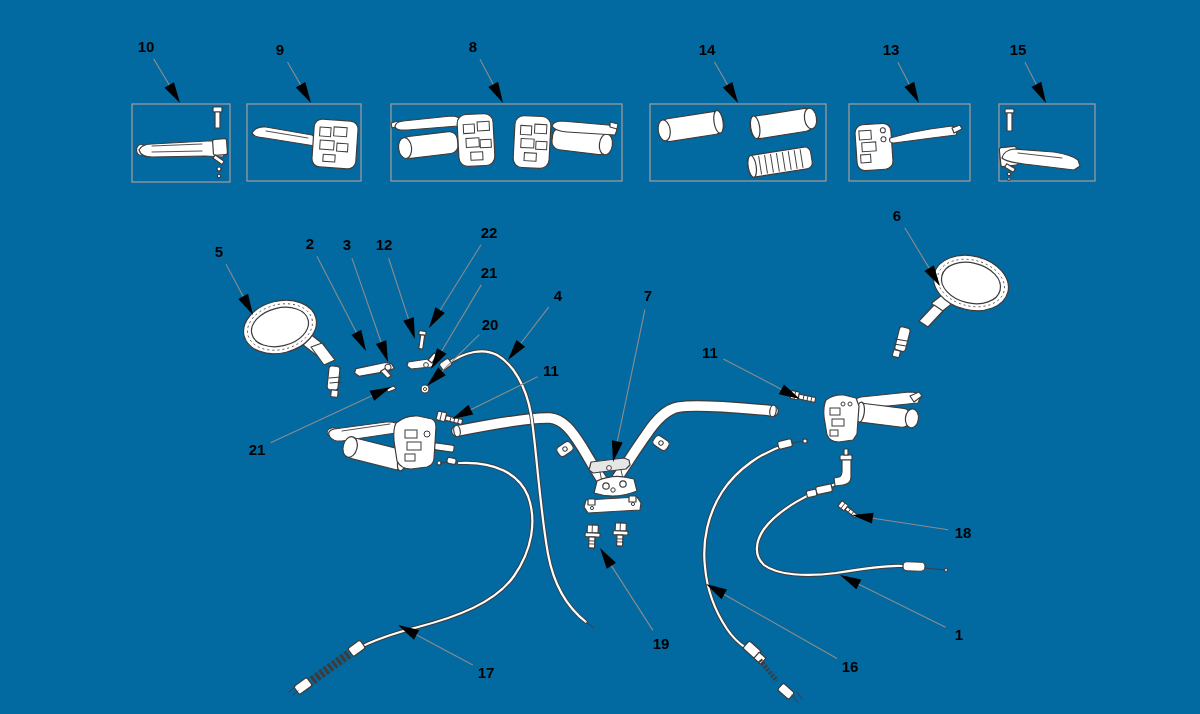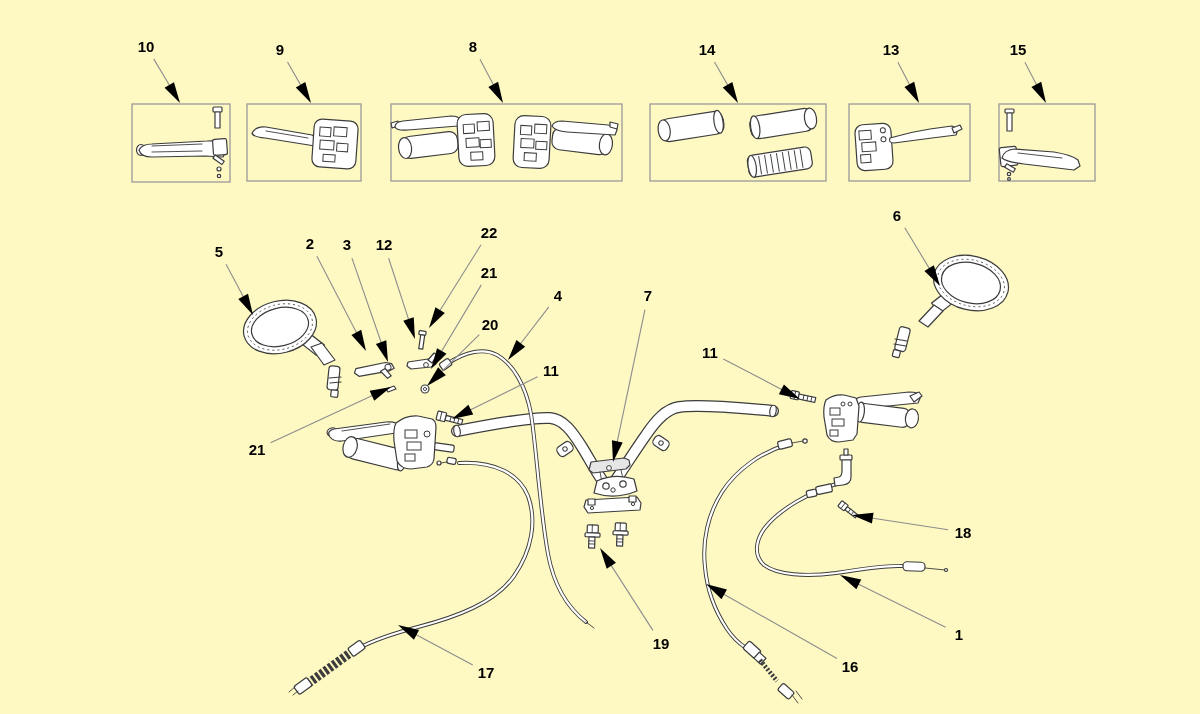--- a/index.html
+++ b/index.html
@@ -1,16 +1,16 @@
 <!DOCTYPE html>
 <html><head>
 <meta charset="utf-8">
 <style>
   html,body{margin:0;padding:0;background:#ffffff;}
-  .stage{position:relative;width:1200px;height:714px;background:#fef9c3;overflow:hidden;
+  .stage{position:relative;width:1200px;height:714px;background:#0369a1;overflow:hidden;
          font-family:"Liberation Sans","DejaVu Sans",sans-serif;}
   svg{display:block;}
   
   .p   {fill:#ffffff;stroke:#3c3c3c;stroke-width:1.2;stroke-linejoin:round;stroke-linecap:round;}
   .pg  {fill:#e6e6e6;stroke:#3c3c3c;stroke-width:1.2;stroke-linejoin:round;}
   .ln  {fill:none;stroke:#3c3c3c;stroke-width:1.2;stroke-linecap:round;}
   .thin{fill:none;stroke:#3c3c3c;stroke-width:0.9;stroke-linecap:round;}
   .det {fill:#ffffff;stroke:#3c3c3c;stroke-width:1;}
   .cable-o{fill:none;stroke:#3c3c3c;stroke-width:4;stroke-linecap:round;}
   .cable-i{fill:none;stroke:#ffffff;stroke-width:2.2;stroke-linecap:round;}

